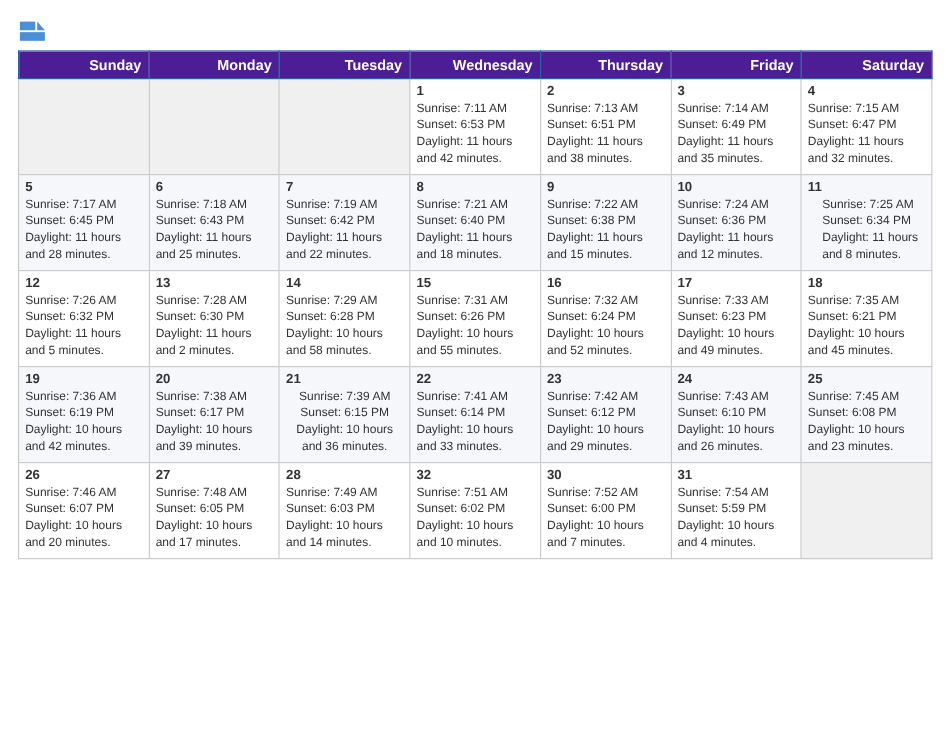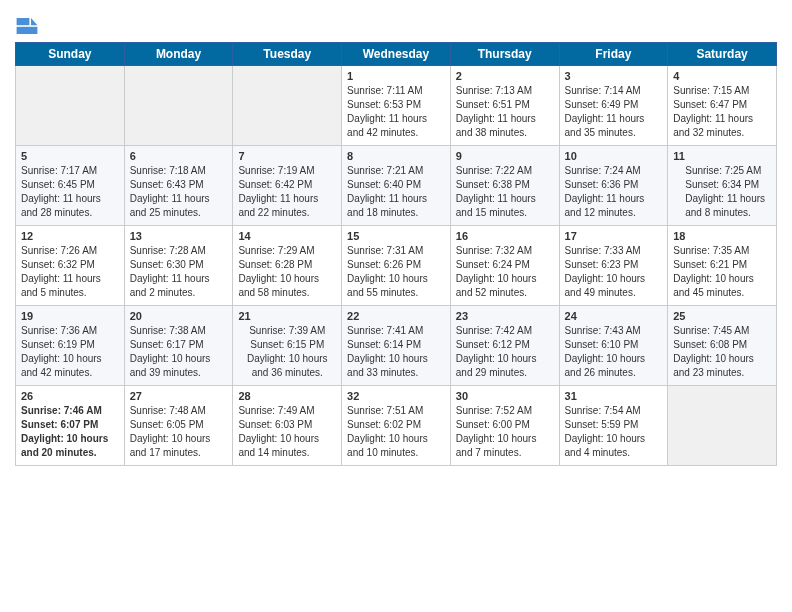--- a/index.html
+++ b/index.html
@@ -51,23 +51,23 @@
     .location {
       font-size: 13px;
       color: #555;
     }
     .calendar {
       width: 100%;
       border-collapse: collapse;
       border: 1px solid #ccc;
     }
     .calendar th {
-      background-color: #0369a1;
+      background-color: #4c1d95;
       color: #fff;
-      text-align: center;
+      text-align: right;
       padding: 4px 6px;
       font-size: 12px;
       font-weight: bold;
       border: 1px solid #2e5fa3;
     }
     .calendar td {
       width: 14.28%;
       vertical-align: top;
       padding: 4px 5px;
       border: 1px solid #ccc;
@@ -289,21 +289,21 @@
           <td>
             <span class="day-number">25</span>
             <div class="day-info" style="white-space: pre-line;">Sunrise: 7:45 AM
 Sunset: 6:08 PM
 Daylight: 10 hours and 23 minutes.</div>
           </td>
         </tr>
         <tr>
           <td>
             <span class="day-number">26</span>
-            <div class="day-info" style="white-space: pre-line; font-weight: bold;">Sunrise: 7:46 AM
+            <div class="day-info" style="white-space: pre-line;">Sunrise: 7:46 AM
 Sunset: 6:07 PM
 Daylight: 10 hours and 20 minutes.</div>
           </td>
           <td>
             <span class="day-number">27</span>
             <div class="day-info" style="white-space: pre-line;">Sunrise: 7:48 AM
 Sunset: 6:05 PM
 Daylight: 10 hours and 17 minutes.</div>
           </td>
           <td>

